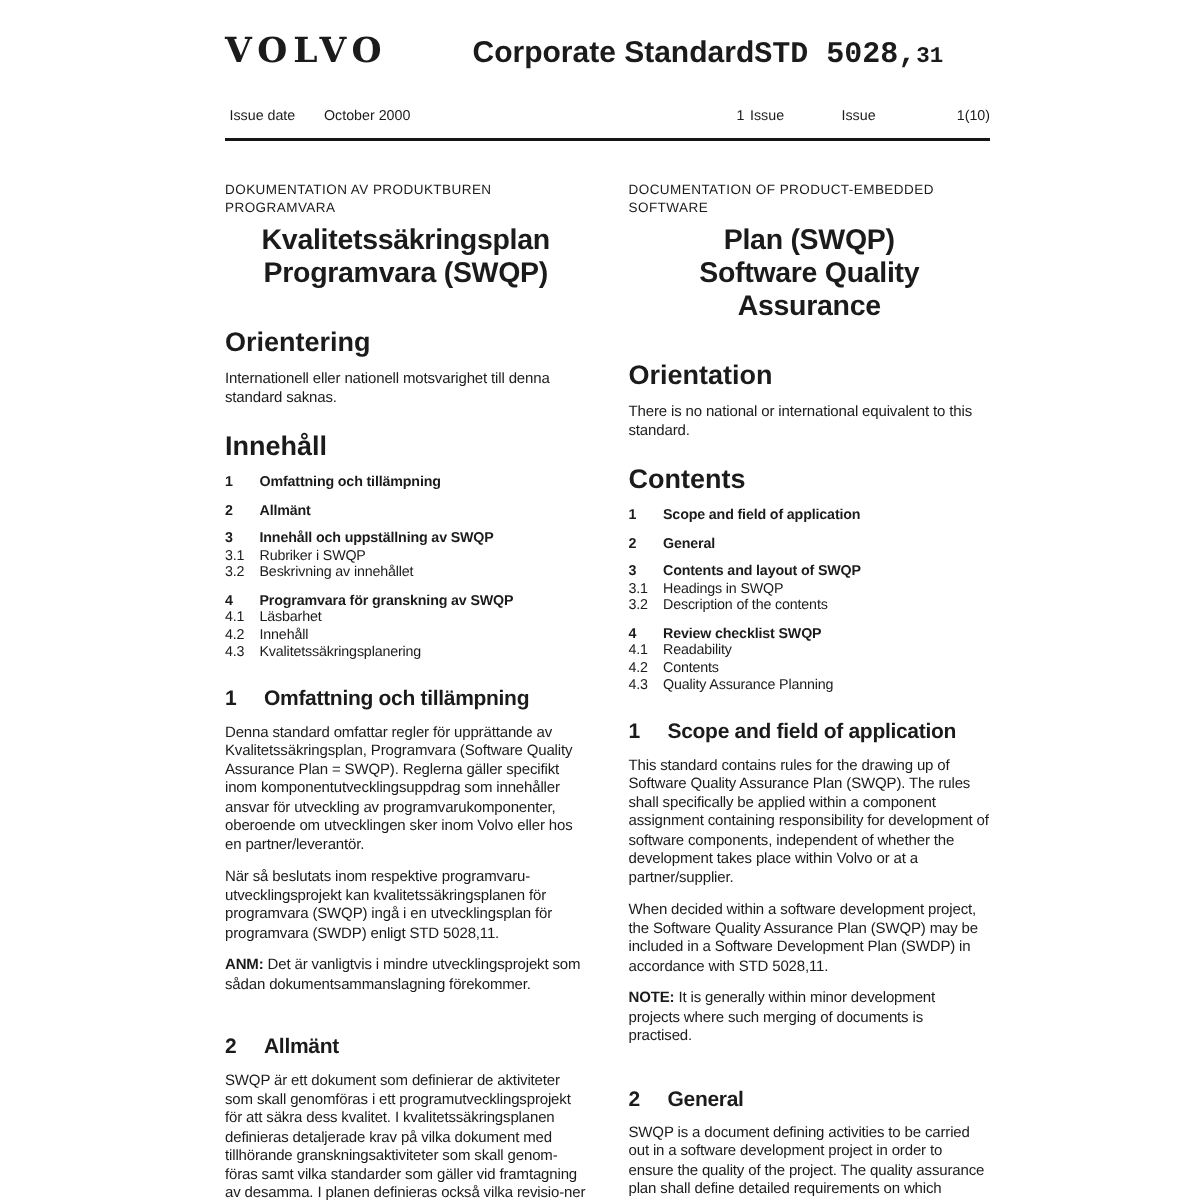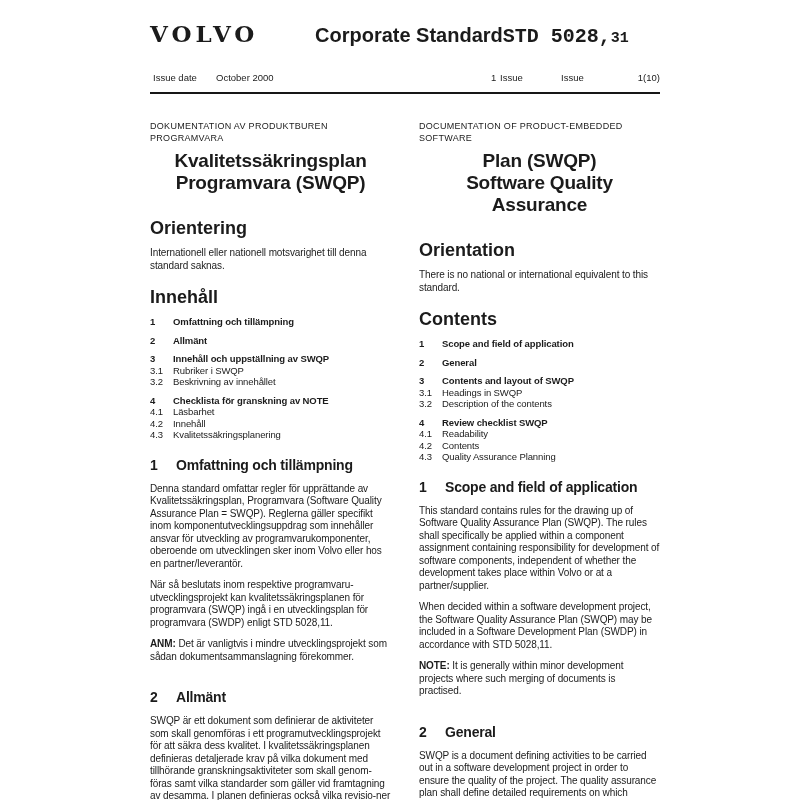--- a/index.html
+++ b/index.html
@@ -161,21 +161,21 @@
             <span class="toc-label">Rubriker i SWQP</span>
           </div>
 
           <div class="toc-row">
             <span class="toc-num">3.2</span>
             <span class="toc-label">Beskrivning av innehållet</span>
           </div>
 
           <div class="toc-row toc-main">
             <span class="toc-num">4</span>
-            <span class="toc-label">Checklista för granskning av NOTE</span>
+            <span class="toc-label">Programvara för granskning av SWQP</span>
           </div>
 
           <div class="toc-row">
             <span class="toc-num">4.1</span>
             <span class="toc-label">Läsbarhet</span>
           </div>
 
           <div class="toc-row">
             <span class="toc-num">4.2</span>
             <span class="toc-label">Innehåll</span>

